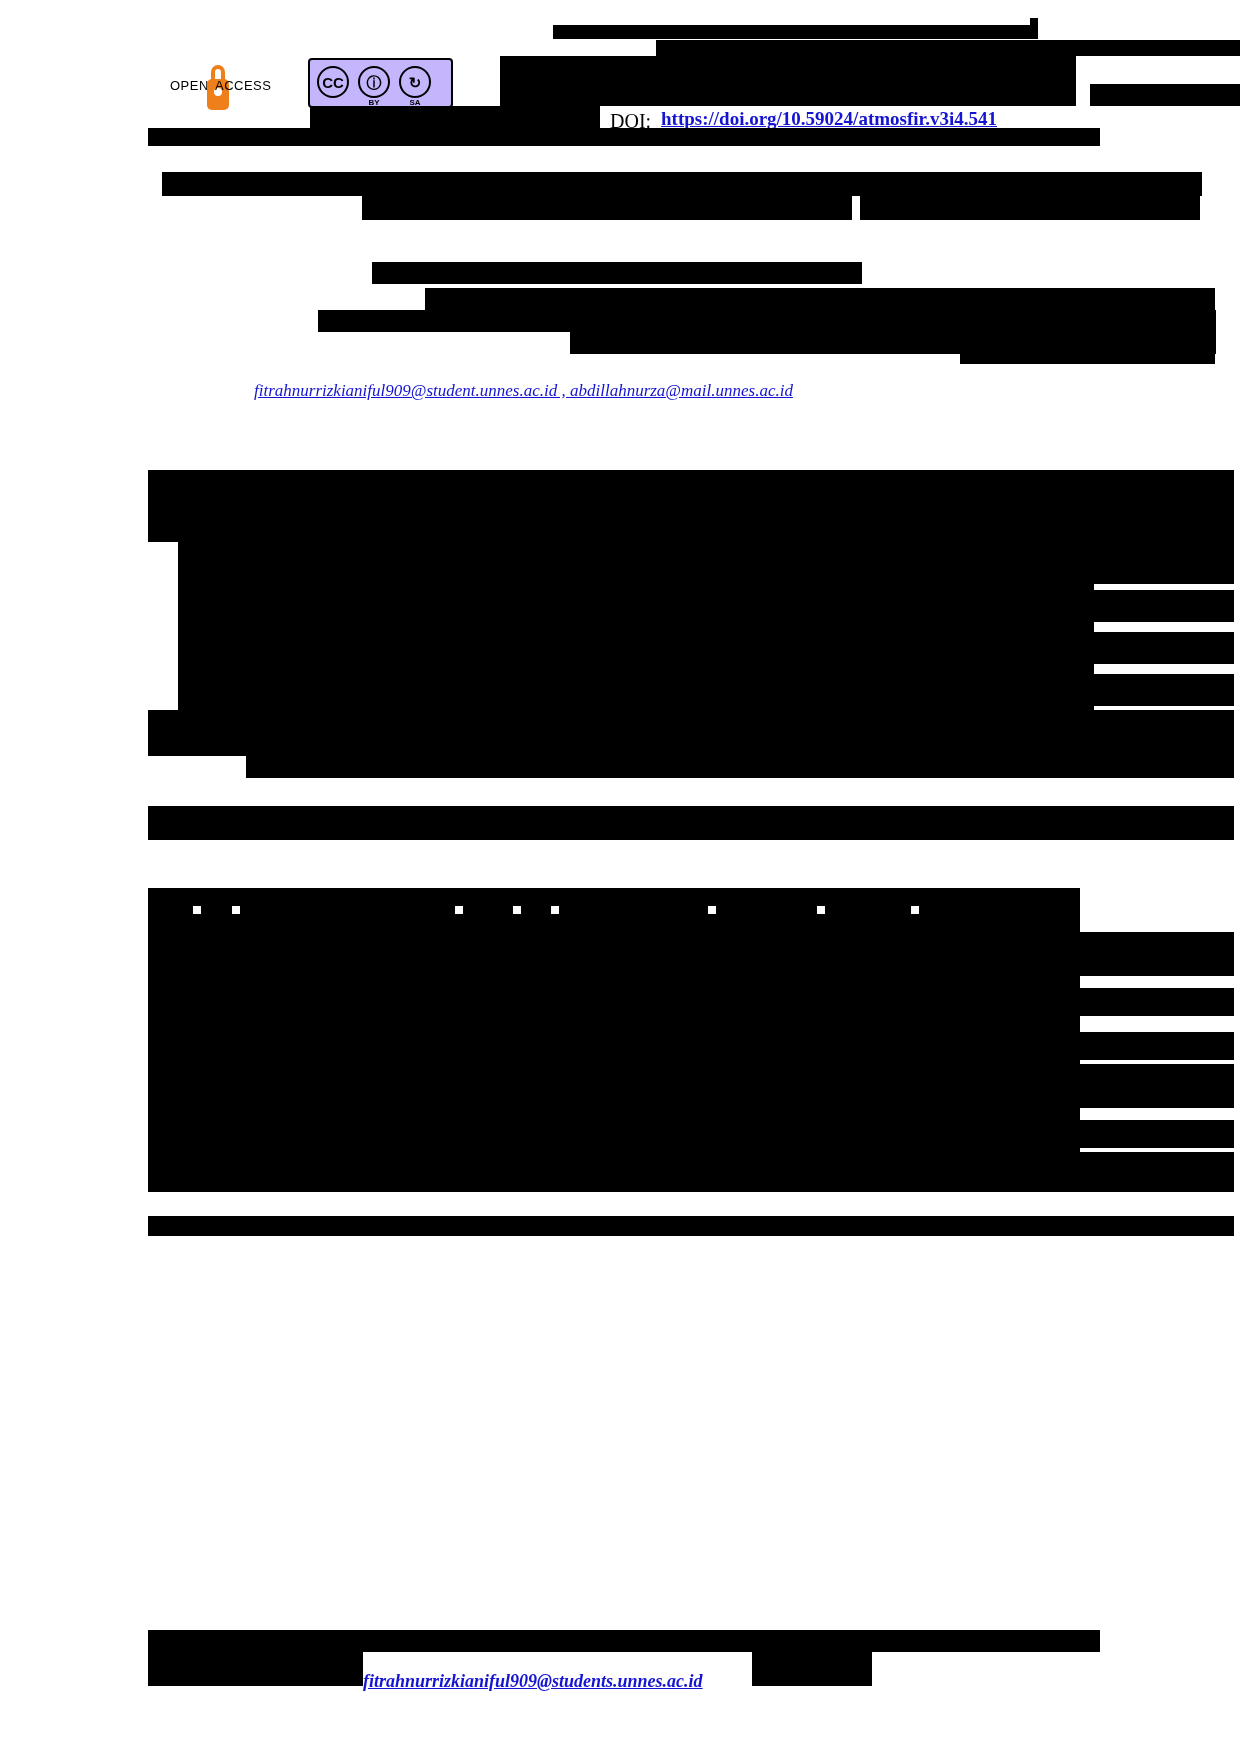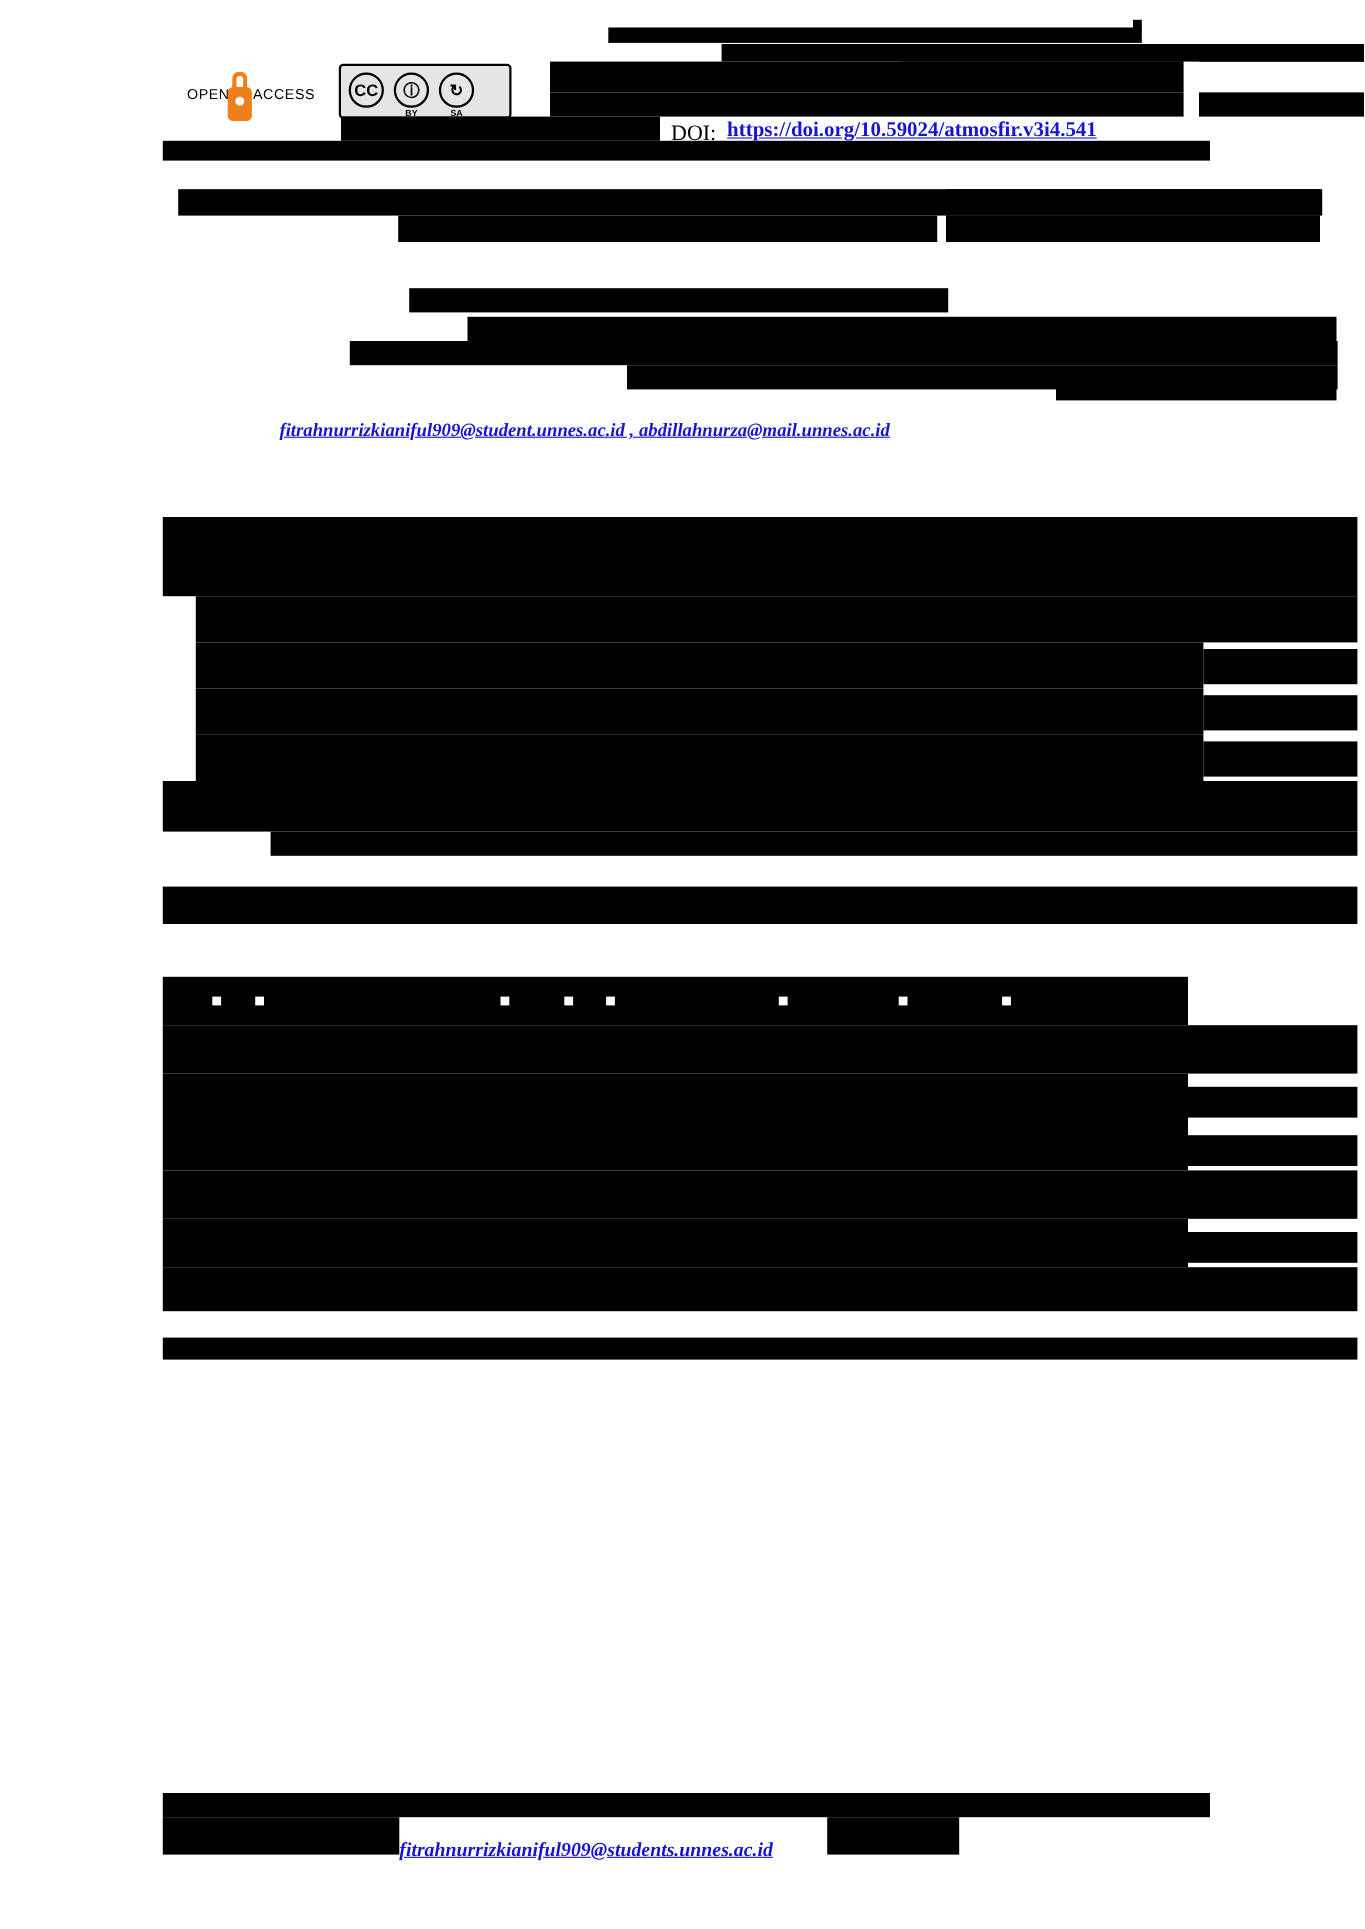--- a/index.html
+++ b/index.html
@@ -33,21 +33,21 @@
   #oa-badge .oa-text {
     position: absolute;
     top: 16px;
     font-family: "Liberation Sans", sans-serif;
     font-weight: normal;
     font-size: 13px;
     letter-spacing: 0.5px;
     color: #000;
   }
   #oa-badge .oa-open { left: 0px; }
-  #oa-badge .oa-access { left: 60px; }
+  #oa-badge .oa-access { left: 45px; }
   #oa-badge .oa-lock {
     position: absolute;
     left: 37px;
     top: 3px;
     width: 22px;
     height: 46px;
   }
   #oa-badge .oa-lock .shackle {
     position: absolute;
     left: 4px;
@@ -76,25 +76,25 @@
     height: 8px;
     background: #ffffff;
     border-radius: 50%;
   }
 
   
   #cc-badge {
     position: absolute;
     left: 308px;
     top: 58px;
-    width: 157px;
+    width: 145px;
     height: 50px;
     border: 2px solid #000;
     border-radius: 4px;
-    background: #e5e5e5;
+    background: #c4b5fd;
     box-sizing: border-box;
   }
   #cc-badge .cc-circ {
     position: absolute;
     top: 6px;
     width: 32px;
     height: 32px;
     border: 2px solid #000;
     border-radius: 50%;
     box-sizing: border-box;
@@ -134,21 +134,21 @@
     font-size: 19px;
     font-weight: bold;
     color: #1414d2;
     text-decoration: underline;
     white-space: nowrap;
   }
 
   .email-link {
     position: absolute;
     font-size: 17px;
-    font-weight: bold;
+    font-weight: normal;
     font-style: italic;
     color: #1414d2;
     text-decoration: underline;
     white-space: nowrap;
   }
 
   .footer-link {
     position: absolute;
     left: 363px;
     top: 1671px;

